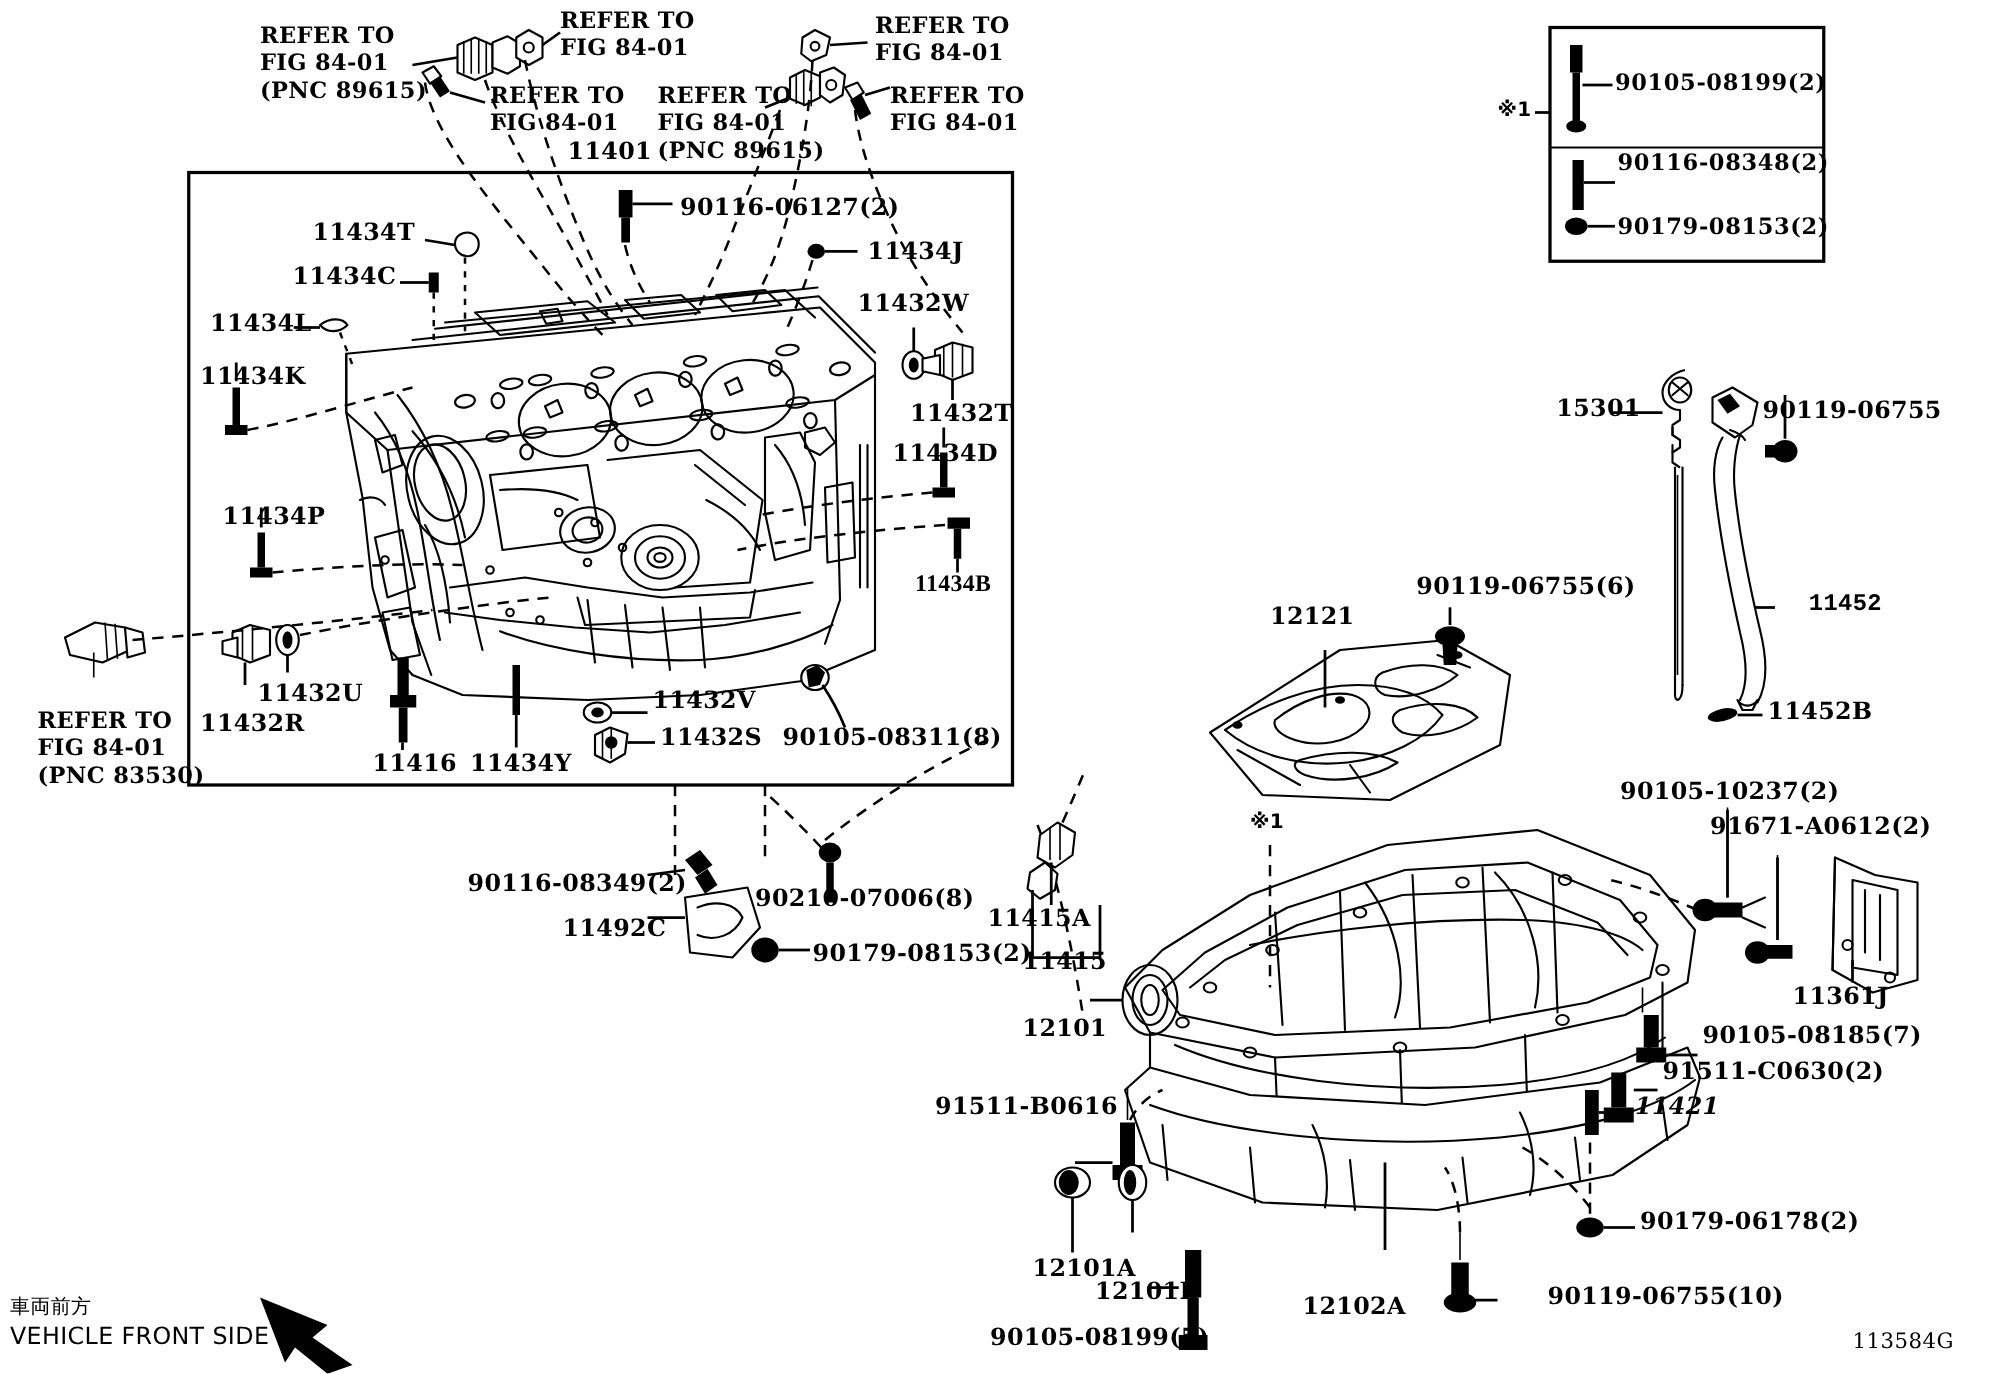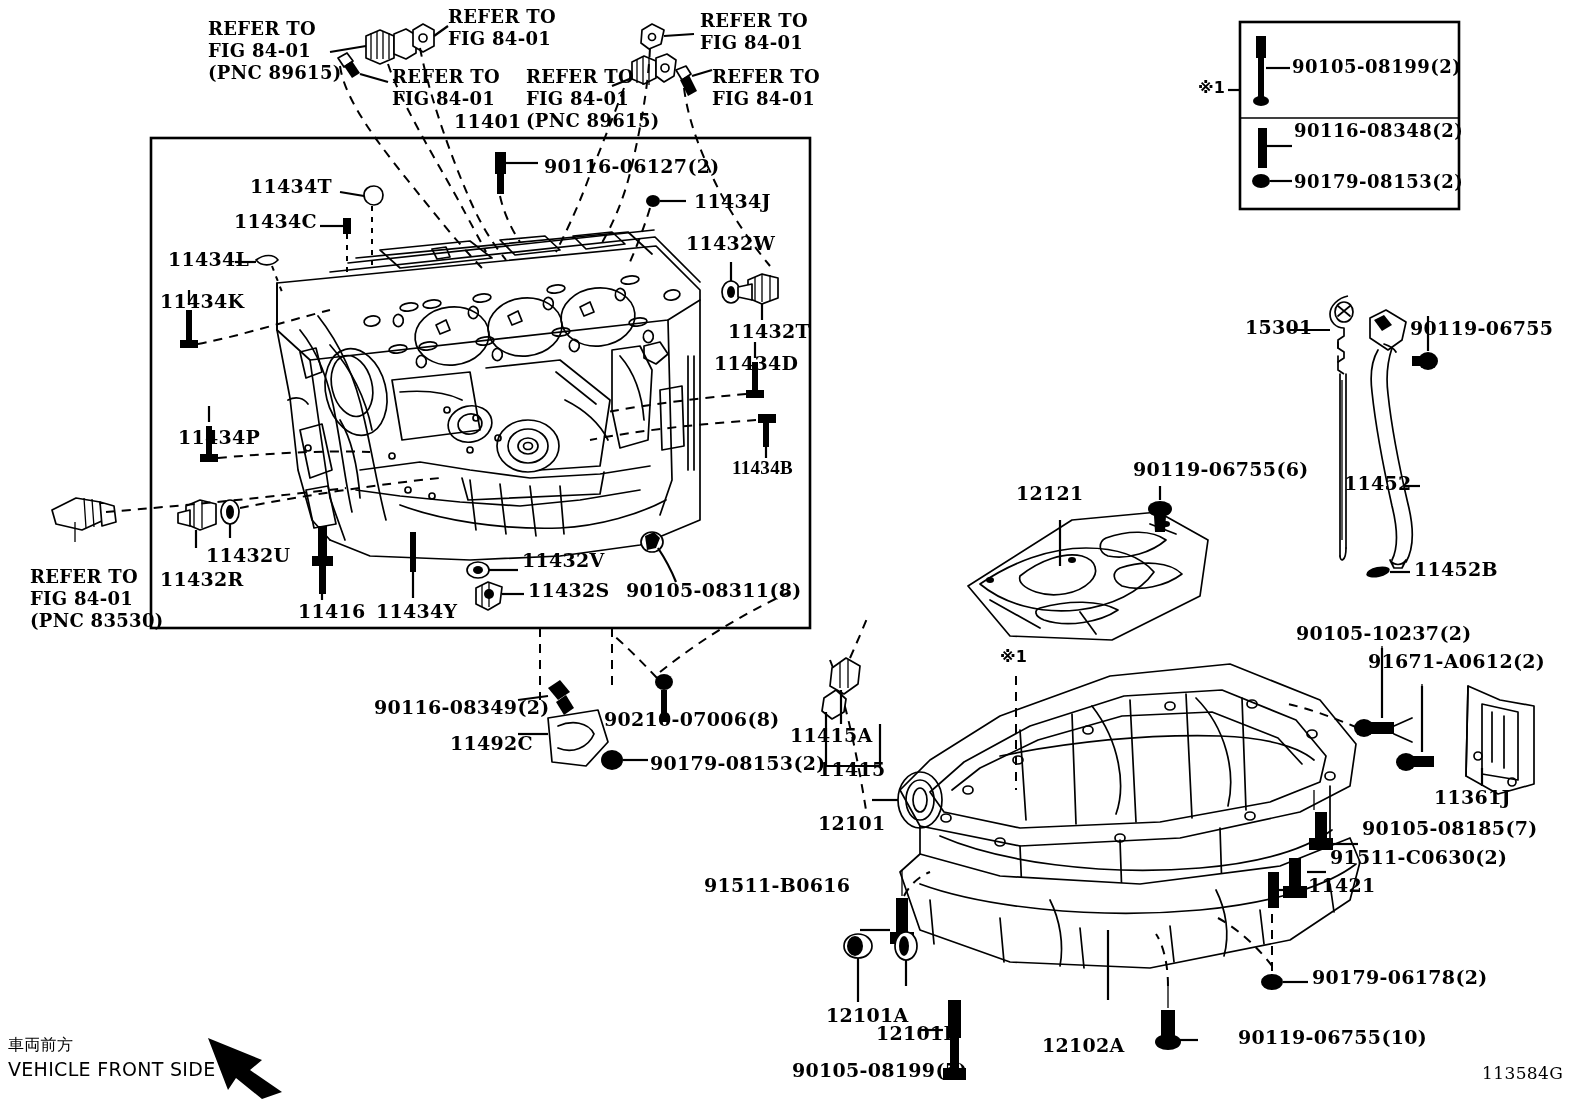--- a/index.html
+++ b/index.html
@@ -586,21 +586,21 @@
 FIG 84-01
 (PNC 83530)</div>
 
   <div class="lbl" style="left:454px;top:110px;">11401</div>
   <div class="lbl" style="left:544px;top:155px;">90116-06127(2)</div>
 
   <div class="lbl" style="left:250px;top:175px;">11434T</div>
   <div class="lbl" style="left:234px;top:210px;">11434C</div>
   <div class="lbl" style="left:168px;top:248px;">11434L</div>
   <div class="lbl" style="left:160px;top:290px;">11434K</div>
-  <div class="lbl" style="left:178px;top:402px;margin-top:24px;">11434P</div>
+  <div class="lbl" style="left:178px;top:402px;">11434P</div>
 
   <div class="lbl" style="left:694px;top:190px;">11434J</div>
   <div class="lbl" style="left:686px;top:232px;">11432W</div>
   <div class="lbl" style="left:728px;top:320px;">11432T</div>
   <div class="lbl" style="left:714px;top:352px;">11434D</div>
   <div class="lbl" style="left:732px;top:457px;font-family:Liberation Serif, serif;">11434B</div>
 
   <div class="lbl" style="left:160px;top:568px;">11432R</div>
   <div class="lbl" style="left:206px;top:544px;">11432U</div>
   <div class="lbl" style="left:298px;top:600px;">11416</div>
@@ -616,39 +616,39 @@
   <div class="lbl" style="left:790px;top:724px;">11415A</div>
   <div class="lbl" style="left:818px;top:758px;">11415</div>
 
   <div class="lbl mark" style="left:1198px;top:79px;">※1</div>
   <div class="lbl code" style="left:1292px;top:57px;">90105-08199(2)</div>
   <div class="lbl code" style="left:1294px;top:121px;">90116-08348(2)</div>
   <div class="lbl code" style="left:1294px;top:172px;">90179-08153(2)</div>
 
   <div class="lbl" style="left:1245px;top:316px;">15301</div>
   <div class="lbl" style="left:1410px;top:284px;margin-top:33px;">90119-06755</div>
-  <div class="lbl" style="left:1344px;top:472px;">11452</div>
+  <div class="lbl" style="left:1447px;top:472px;font-family:Liberation Mono, monospace;">11452</div>
   <div class="lbl" style="left:1414px;top:558px;">11452B</div>
 
   <div class="lbl" style="left:1016px;top:482px;">12121</div>
   <div class="lbl" style="left:1090px;top:458px;margin-left:43px;">90119-06755(6)</div>
 
   <div class="lbl mark" style="left:1000px;top:648px;">※1</div>
   <div class="lbl" style="left:818px;top:812px;">12101</div>
   <div class="lbl" style="left:826px;top:1004px;">12101A</div>
   <div class="lbl" style="left:876px;top:1022px;">12101B</div>
   <div class="lbl" style="left:1042px;top:1034px;">12102A</div>
-  <div class="lbl" style="left:704px;top:874px;">91511-B0616</div>
+  <div class="lbl" style="left:748px;top:874px;">91511-B0616</div>
   <div class="lbl" style="left:792px;top:1059px;">90105-08199(5)</div>
   <div class="lbl" style="left:1296px;top:622px;">90105-10237(2)</div>
   <div class="lbl" style="left:1368px;top:650px;">91671-A0612(2)</div>
   <div class="lbl" style="left:1434px;top:786px;">11361J</div>
   <div class="lbl" style="left:1362px;top:817px;">90105-08185(7)</div>
   <div class="lbl" style="left:1330px;top:846px;">91511-C0630(2)</div>
-  <div class="lbl" style="left:1308px;top:874px;">11421</div>
+  <div class="lbl" style="left:1308px;top:874px;font-style:italic;">11421</div>
   <div class="lbl" style="left:1312px;top:966px;">90179-06178(2)</div>
   <div class="lbl" style="left:1202px;top:1026px;margin-left:36px;">90119-06755(10)</div>
 
   <div class="lbl jp" style="left:8px;top:1036px;">車両前方</div>
   <div class="lbl jp" style="left:8px;top:1058px;font-size:19px;">VEHICLE FRONT SIDE</div>
 
   <div class="lbl figcode" style="left:1482px;top:1064px;">113584G</div>
 
 </div>
 

